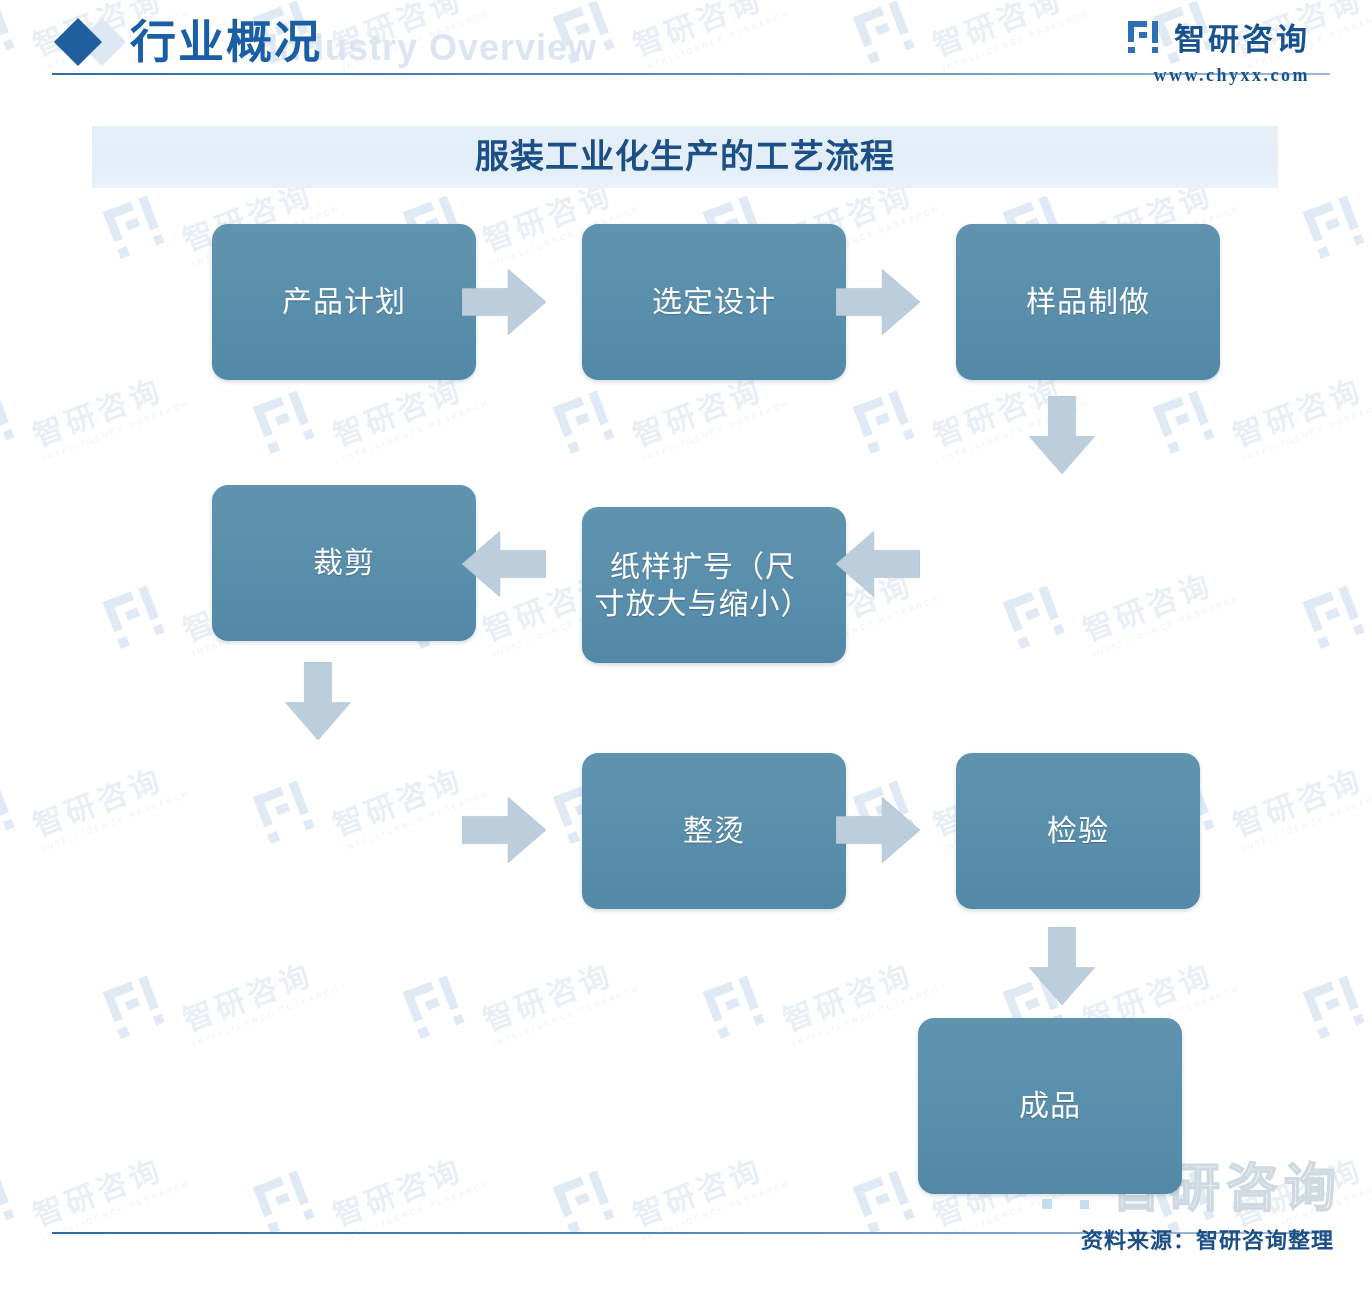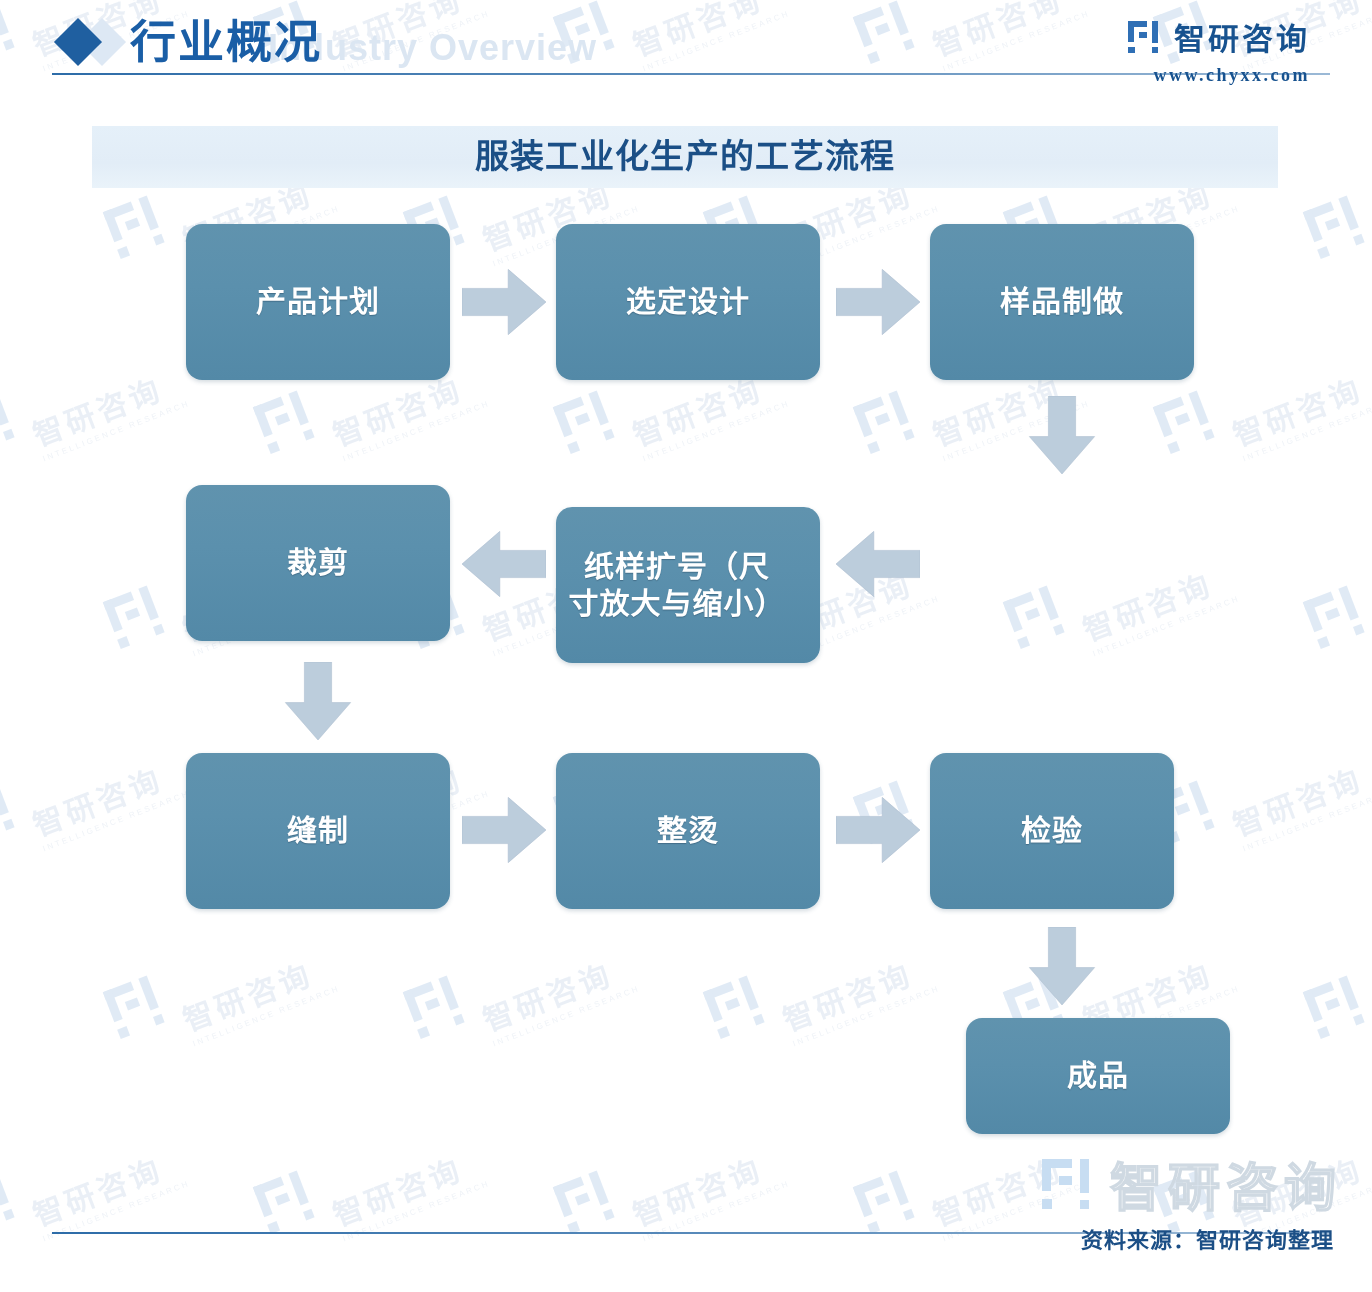--- a/index.html
+++ b/index.html
@@ -183,26 +183,27 @@
   .node {
     position: absolute;
     border-radius: 16px;
     background: linear-gradient(180deg,#6093ae 0%, #5b90ad 40%, #5389a7 100%);
     box-shadow: 0 2px 4px rgba(60,90,115,.22);
     display: flex;
     align-items: center;
     justify-content: center;
     color: #ffffff;
     font-size: 30px;
-    font-weight: 700;
+    font-weight: 400;
     letter-spacing: 1px;
     text-align: center;
     font-family: "Liberation Sans", "DejaVu Sans", sans-serif;
     text-shadow: 0 1px 1px rgba(40,70,95,.45);
     line-height: 1.25;
+    margin-left: 26px;
   }
   .node .label { padding: 0 4px; white-space: pre-line; }
   .node.overflow .label {
     white-space: pre-line;
     width: 300px;
     margin-left: -22px;
   }
 
   
   .arrow { position: absolute; }
@@ -604,30 +605,27 @@
       <div class="node" style="left: 930px; top: 224px; width: 264px; height: 156px;">
         <span class="label">样品制做</span>
       </div>
       <div class="node overflow" style="left: 556px; top: 507px; width: 264px; height: 156px;">
         <span class="label">纸样扩号（尺
 寸放大与缩小）</span>
       </div>
       <div class="node" style="left: 186px; top: 485px; width: 264px; height: 156px;">
         <span class="label">裁剪</span>
       </div>
-      <div class="node" style="left: 186px; top: 753px; width: 264px; height: 156px;">
-        <span class="label">缝制</span>
-      </div>
       <div class="node" style="left: 556px; top: 753px; width: 264px; height: 156px;">
         <span class="label">整烫</span>
       </div>
       <div class="node" style="left: 930px; top: 753px; width: 244px; height: 156px;">
         <span class="label">检验</span>
       </div>
-      <div class="node" style="left: 966px; top: 1018px; width: 264px; height: 116px;">
+      <div class="node" style="left: 892px; top: 1018px; width: 264px; height: 176px;">
         <span class="label">成品</span>
       </div>
       <div class="arrow" style="left: 462px; top: 268px; width: 84px; height: 68px;">
         <svg width="84" height="68" viewBox="0 0 100 100" preserveAspectRatio="none">
           <polygon points="0,30 55,30 55,2 100,50 55,98 55,70 0,70" fill="#bccddc" stroke="#aebfd0" stroke-width="0.8"></polygon>
         </svg>
       </div>
       <div class="arrow" style="left: 836px; top: 268px; width: 84px; height: 68px;">
         <svg width="84" height="68" viewBox="0 0 100 100" preserveAspectRatio="none">
           <polygon points="0,30 55,30 55,2 100,50 55,98 55,70 0,70" fill="#bccddc" stroke="#aebfd0" stroke-width="0.8"></polygon>

